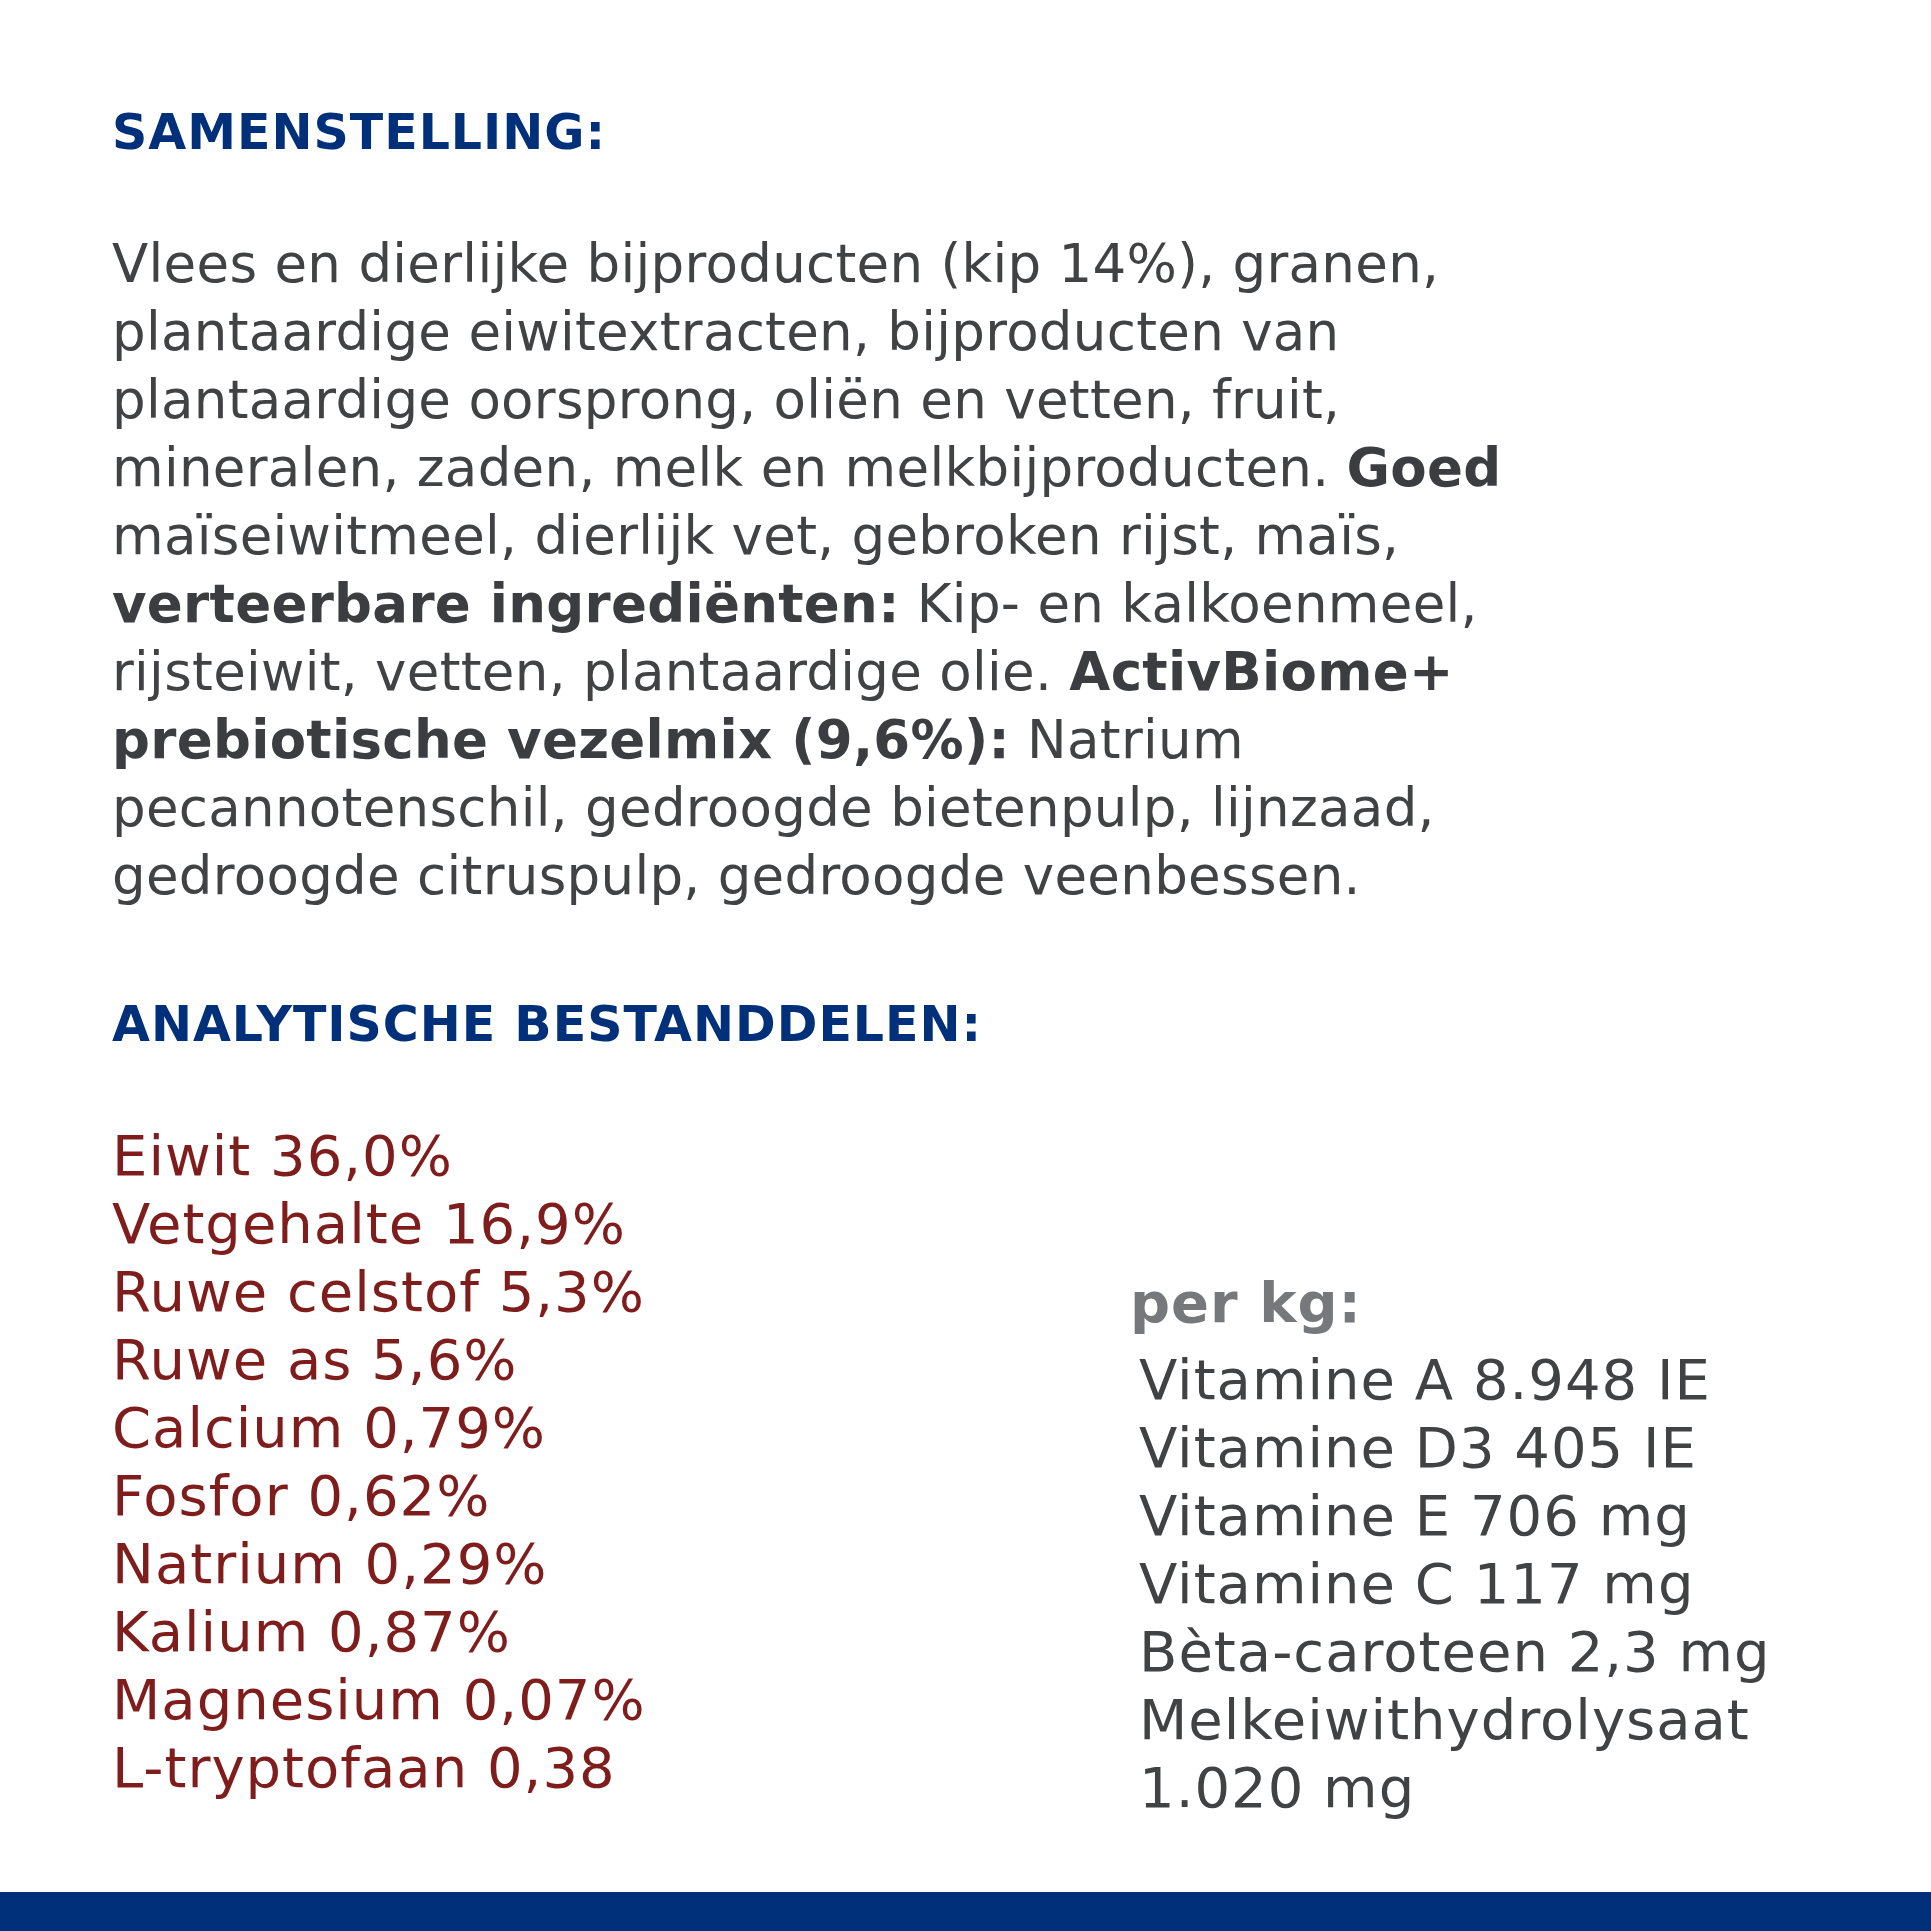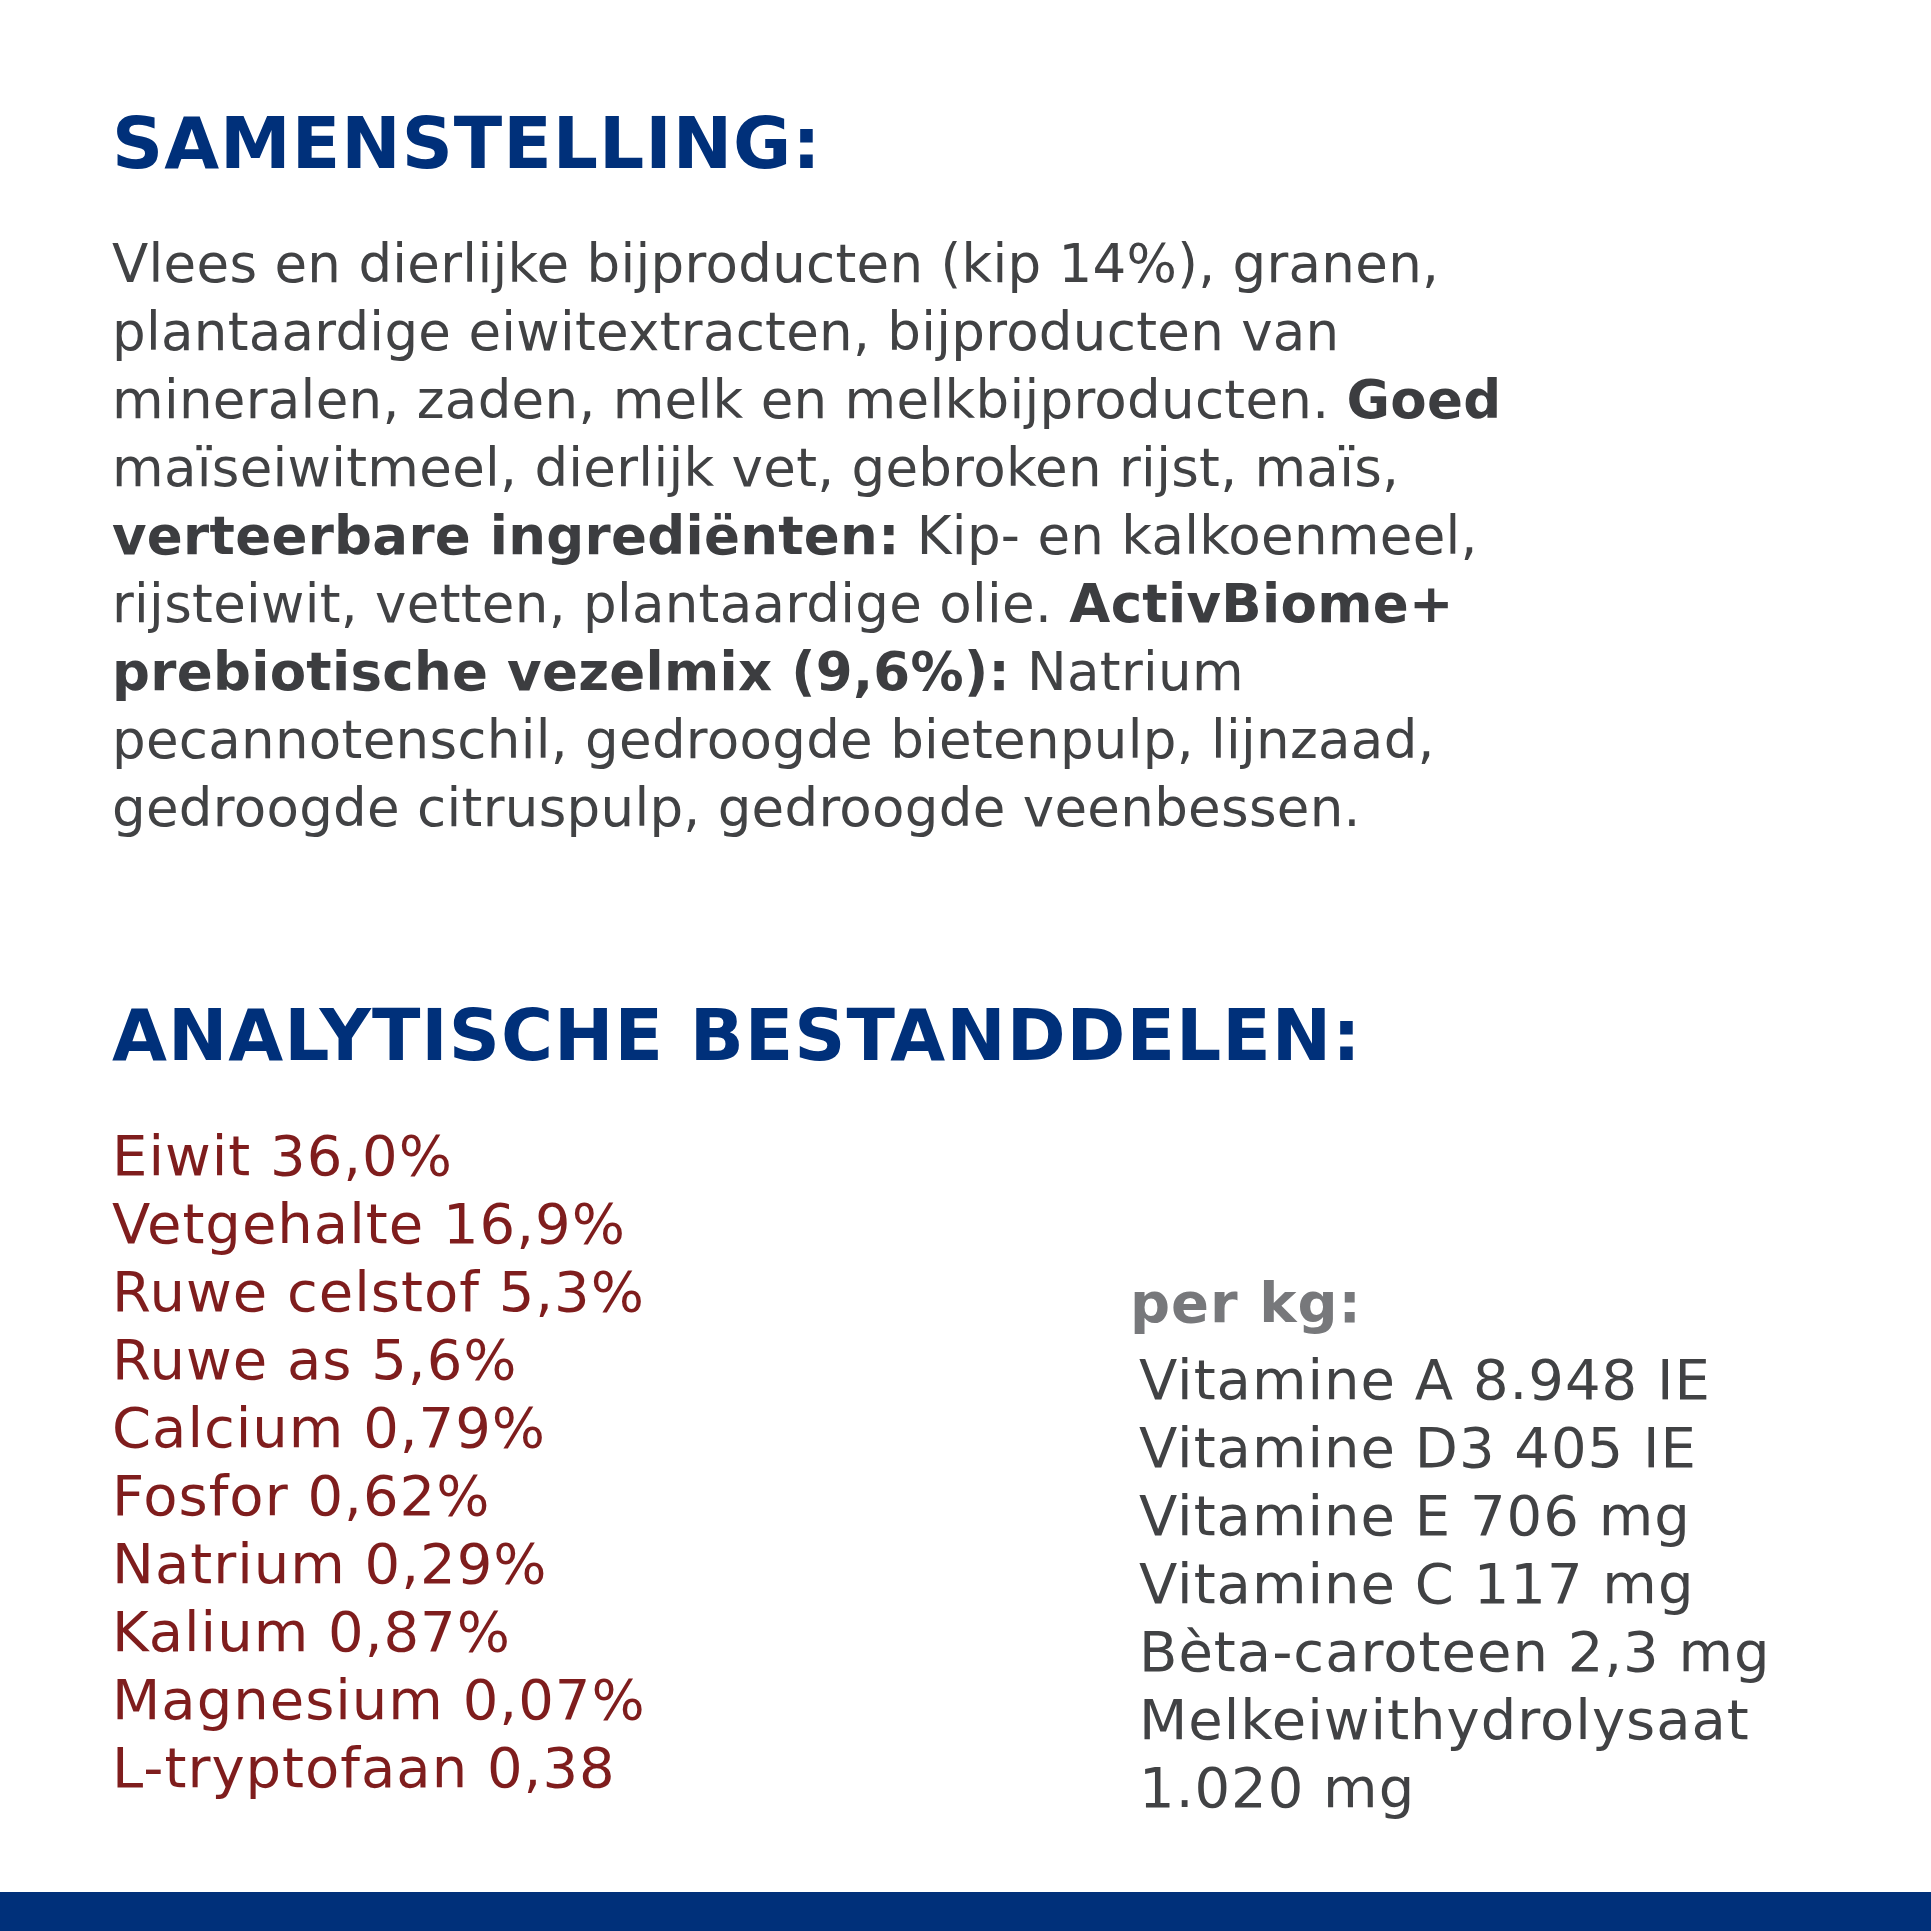--- a/index.html
+++ b/index.html
@@ -15,21 +15,21 @@
       font-family: "DejaVu Sans", sans-serif;
       color: #414244;
     }
     .heading {
       position: absolute;
       left: 112px;
       margin: 0;
       font-family: "DejaVu Sans", sans-serif;
       font-weight: bold;
       color: #00307a;
-      font-size: 71px;
+      font-size: 49px;
       letter-spacing: 1px;
       line-height: 1;
       white-space: nowrap;
     }
     #h1 { top: 108px; }
     #h2 { top: 1000px; }
 
     .para {
       position: absolute;
       left: 112px;
@@ -90,20 +90,21 @@
     }
   </style>
 </head>
 <body>
 
 <h1 id="h1" class="heading">SAMENSTELLING:</h1>
 
 <p class="para">
   <span class="line"><span>Vlees en dierlijke bijproducten (kip 14%), granen,</span></span>
   <span class="line"><span>plantaardige eiwitextracten, bijproducten van</span></span>
+  <span class="line"><span>plantaardige oorsprong, oliën en vetten, fruit,</span></span>
   <span class="line"><span>mineralen, zaden, melk en melkbijproducten. </span><b>Goed</b></span>
   <span class="line"><span>maïseiwitmeel, dierlijk vet, gebroken rijst, maïs,</span></span>
   <span class="line"><b>verteerbare ingrediënten:</b><span> Kip- en kalkoenmeel,</span></span>
   <span class="line"><span>rijsteiwit, vetten, plantaardige olie. </span><b>ActivBiome+</b></span>
   <span class="line"><b>prebiotische vezelmix (9,6%):</b><span> Natrium</span></span>
   <span class="line"><span>pecannotenschil, gedroogde bietenpulp, lijnzaad,</span></span>
   <span class="line"><span>gedroogde citruspulp, gedroogde veenbessen.</span></span>
 </p>
 
 <h2 id="h2" class="heading">ANALYTISCHE BESTANDDELEN:</h2>

